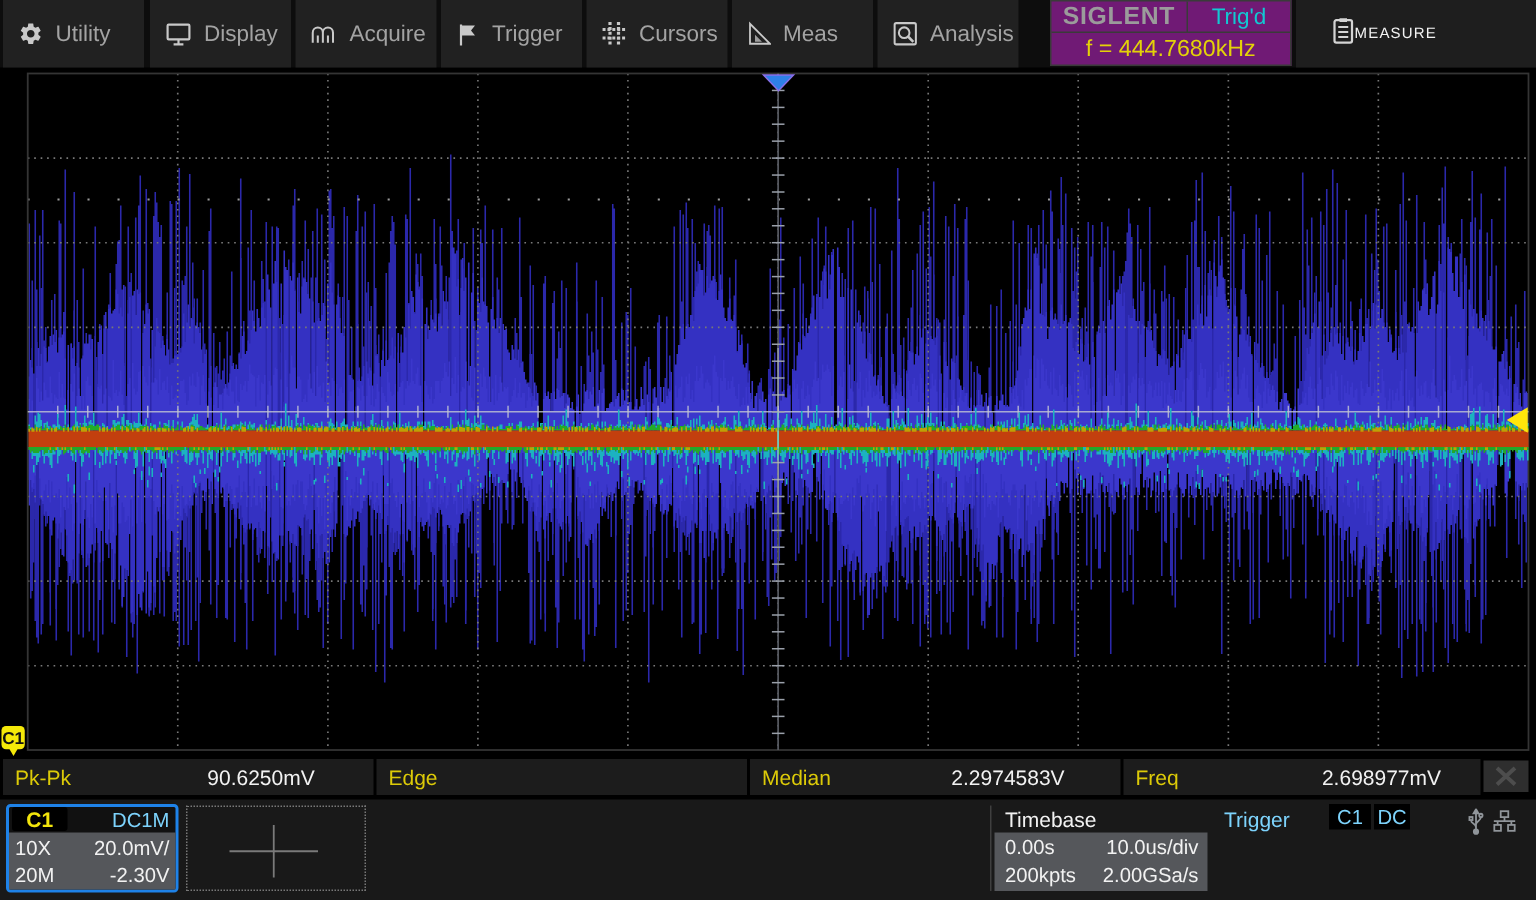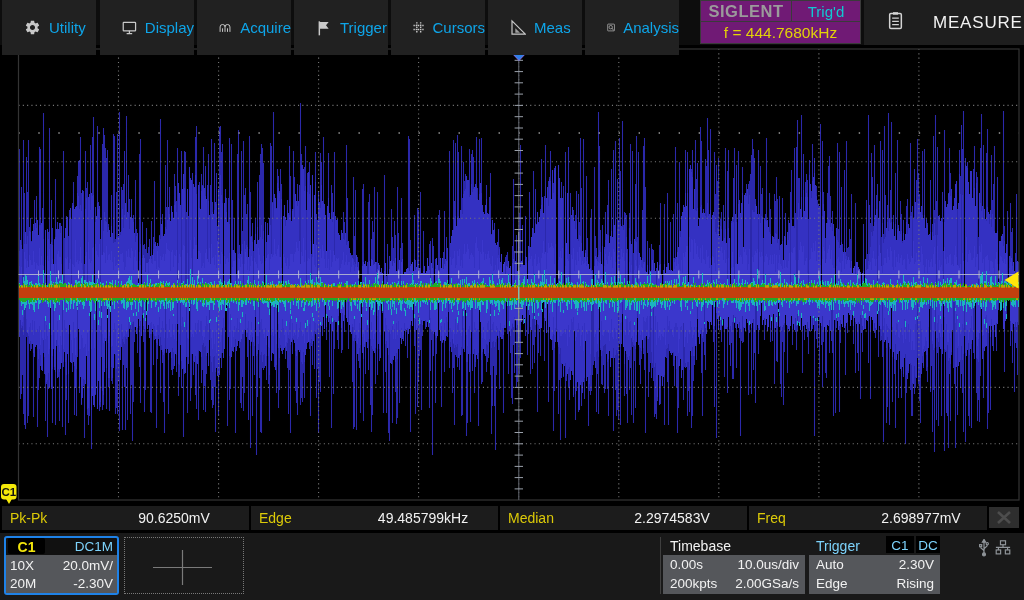--- a/index.html
+++ b/index.html
@@ -1,19 +1,19 @@
 <!DOCTYPE html>
 <html><head><meta charset="utf-8"><style>
 * { margin:0; padding:0; box-sizing:border-box; }
 html,body { width:1024px; height:600px; background:#000; overflow:hidden;
   font-family:"Liberation Sans",sans-serif; }
 .abs { position:absolute; }
-.mcell { position:absolute; top:0; height:55px; width:94px; background:#212121;
-  display:flex; align-items:center; padding-left:22px; gap:8px;
-  color:#0ea5e9; font-size:15px; }
+.mcell { position:absolute; top:0; height:45px; width:94px; background:#212121;
+  display:flex; align-items:center; padding-left:10px; gap:8px;
+  color:#a3a3a3; font-size:15px; }
 .gg line { stroke:#787878; stroke-width:1.1; stroke-dasharray:1.1 3.2; }
 .ct { stroke-width:1; }
 .cl line { stroke:#c3c7d2; stroke-opacity:.8; stroke-width:1; }
 .vt { stroke:#9aa0aa!important; stroke-opacity:1!important; }
 .mseg { position:absolute; top:506px; height:24px; background:#1c1c1c;
   font-size:14px; }
 .ml { position:absolute; left:8px; top:3.5px; color:#dcca08; }
 .mv { position:absolute; top:3.5px; color:#f2f2f2; text-align:center; }
 .row { position:absolute; font-size:13.5px; color:#f2f2f2; }
 .rl { position:absolute; left:7px; }
@@ -212,40 +212,39 @@
       <path stroke="#c9c9c9" stroke-width="2.4" d="m14.6 14.6 5 5"></path>
     </svg>
     <span>Analysis</span>
   </div>
 <div class="abs" style="left:864px;top:0;width:160px;height:45px;background:#1e1e1e;display:flex;align-items:center">
   <span style="margin-left:24px"><svg width="15" height="19" viewBox="0 0 18 22">
         <rect x="2" y="2.5" width="14" height="18" rx="1.5" fill="none" stroke="#d4d4d4" stroke-width="1.8"></rect>
         <rect x="6" y="1" width="6" height="3" fill="#d4d4d4"></rect>
         <path stroke="#d4d4d4" stroke-width="1.5" d="M5 8h8M5 12h8M5 16h8"></path>
       </svg></span>
-  <span style="margin-left:30px;color:#f2f2f2;font-size:17px;letter-spacing:0.8px">MEASURE</span>
+  <span style="margin-left:0;color:#f2f2f2;font-size:10px;letter-spacing:0.8px">MEASURE</span>
 </div>
 <div class="abs" style="left:700px;top:0;width:161px;height:44px;background:#701a75;border:1px solid #3a3a3a">
   <div class="abs" style="left:0;top:0;width:91px;height:21px;border-right:1px solid #3a3a3a;border-bottom:1px solid #3a3a3a;display:flex;align-items:center;justify-content:center">
     <span style="color:#9b9b9b;font-size:16.5px;font-weight:bold;letter-spacing:.5px">SIGLENT</span>
     </div>
   <div class="abs" style="left:91px;top:0;width:68px;height:21px;border-bottom:1px solid #3a3a3a;display:flex;align-items:center;justify-content:center">
     <span style="color:#12c8d2;font-size:15px">Trig'd</span>
     </div>
   <div class="abs" style="left:0;top:21px;width:159px;height:21px;display:flex;align-items:center;justify-content:center">
     <span style="color:#e3d208;font-size:15.5px">f = 444.7680kHz</span>
     </div>
 </div>
 <div class="mseg" style="left:2px;width:247px">
     <span class="ml">Pk-Pk</span>
     <span class="mv" style="left:52px;width:240px">90.6250mV</span>
   </div>
 <div class="mseg" style="left:251px;width:247px">
     <span class="ml">Edge</span>
-    <span class="mv" style="left:52px;width:240px">49.485799kHz</span>
   </div>
 <div class="mseg" style="left:500px;width:247px">
     <span class="ml">Median</span>
     <span class="mv" style="left:52px;width:240px">2.2974583V</span>
   </div>
 <div class="mseg" style="left:749px;width:238px">
     <span class="ml">Freq</span>
     <span class="mv" style="left:52px;width:240px">2.698977mV</span>
   </div>
 <div class="abs" style="left:989px;top:506.5px;width:30px;height:21px;background:#2e2e2e">
@@ -285,30 +284,20 @@
     <div class="row" style="left:0;top:21px;width:142px">
         <span class="rl">200kpts</span>
         <span class="rv">2.00GSa/s</span>
       </div>
   </div>
 </div>
 <div class="abs" style="left:809px;top:536px;width:131px;height:58px">
   <span class="abs yel" style="left:7px;top:2px;font-size:14px">Trigger</span>
   <div class="abs" style="left:77px;top:0px;width:28px;height:17px;background:#000;text-align:center"><span class="yel" style="font-size:13.5px">C1</span></div>
   <div class="abs" style="left:107px;top:0px;width:24px;height:17px;background:#000;text-align:center"><span class="yel" style="font-size:13.5px">DC</span></div>
-  <div class="abs" style="left:0;top:19px;width:131px;height:39px;background:#55575b">
-    <div class="row" style="left:0;top:2px;width:131px">
-        <span class="rl">Auto</span>
-        <span class="rv">2.30V</span>
-      </div>
-    <div class="row" style="left:0;top:21px;width:131px">
-        <span class="rl">Edge</span>
-        <span class="rv">Rising</span>
-      </div>
-  </div>
 </div>
 <div class="abs" style="left:978px;top:539px"><svg width="12" height="18" viewBox="0 0 14 21">
       <g stroke="#90959a" stroke-width="1.4" fill="#90959a">
         <path fill="none" d="M7 3.5v13M7 12.5c0-2.8 3.8-2.8 3.8-5.6M7 14.5c0-2.8-3.8-2.8-3.8-5"></path>
         <polygon points="7,0.5 5.1,3.8 8.9,3.8"></polygon>
         <circle cx="10.8" cy="5.4" r="1.3" fill="none"></circle>
         <rect x="1.9" y="6.6" width="2.4" height="2.4" fill="none"></rect>
         <circle cx="7" cy="18" r="1.7"></circle>
       </g>
     </svg></div>

